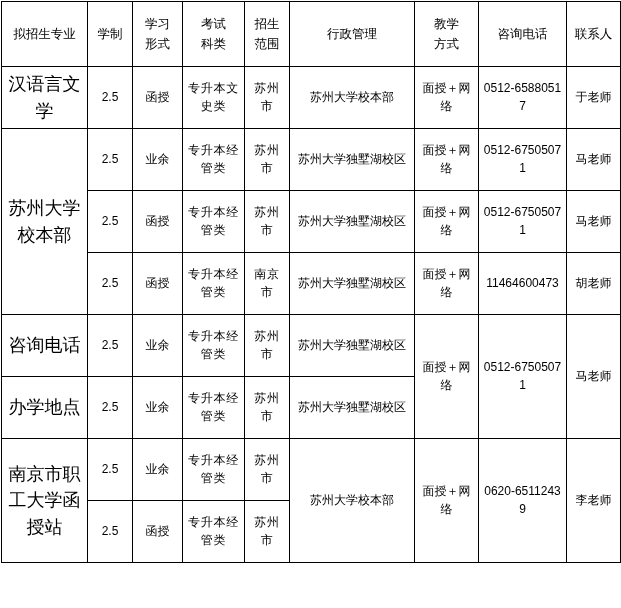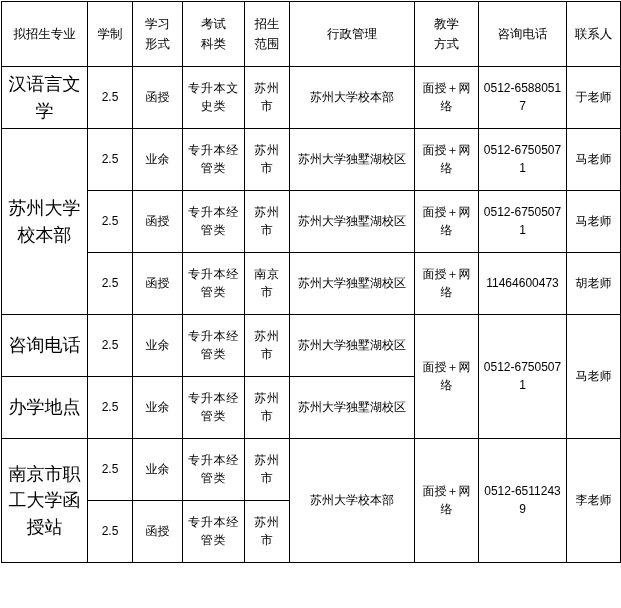--- a/index.html
+++ b/index.html
@@ -176,21 +176,21 @@
       </tr>
 
       <tr class="tall">
         <td class="cell-major" rowspan="2">南京市职工大学函授站</td>
         <td>2.5</td>
         <td>业余</td>
         <td class="cell-spread nowrapish">专升本经管类</td>
         <td class="cell-spread nowrapish">苏州市</td>
         <td rowspan="2">苏州大学校本部</td>
         <td class="nowrapish" rowspan="2">面授＋网络</td>
-        <td class="nowrapish" rowspan="2">0512-65112439</td>
+        <td class="nowrapish" rowspan="2">0620-65112439</td>
         <td rowspan="2">李老师</td>
       </tr>
 
       <tr class="tall">
         <td>2.5</td>
         <td>函授</td>
         <td class="cell-spread nowrapish">专升本经管类</td>
         <td class="cell-spread nowrapish">苏州市</td>
       </tr>
     </tbody>

